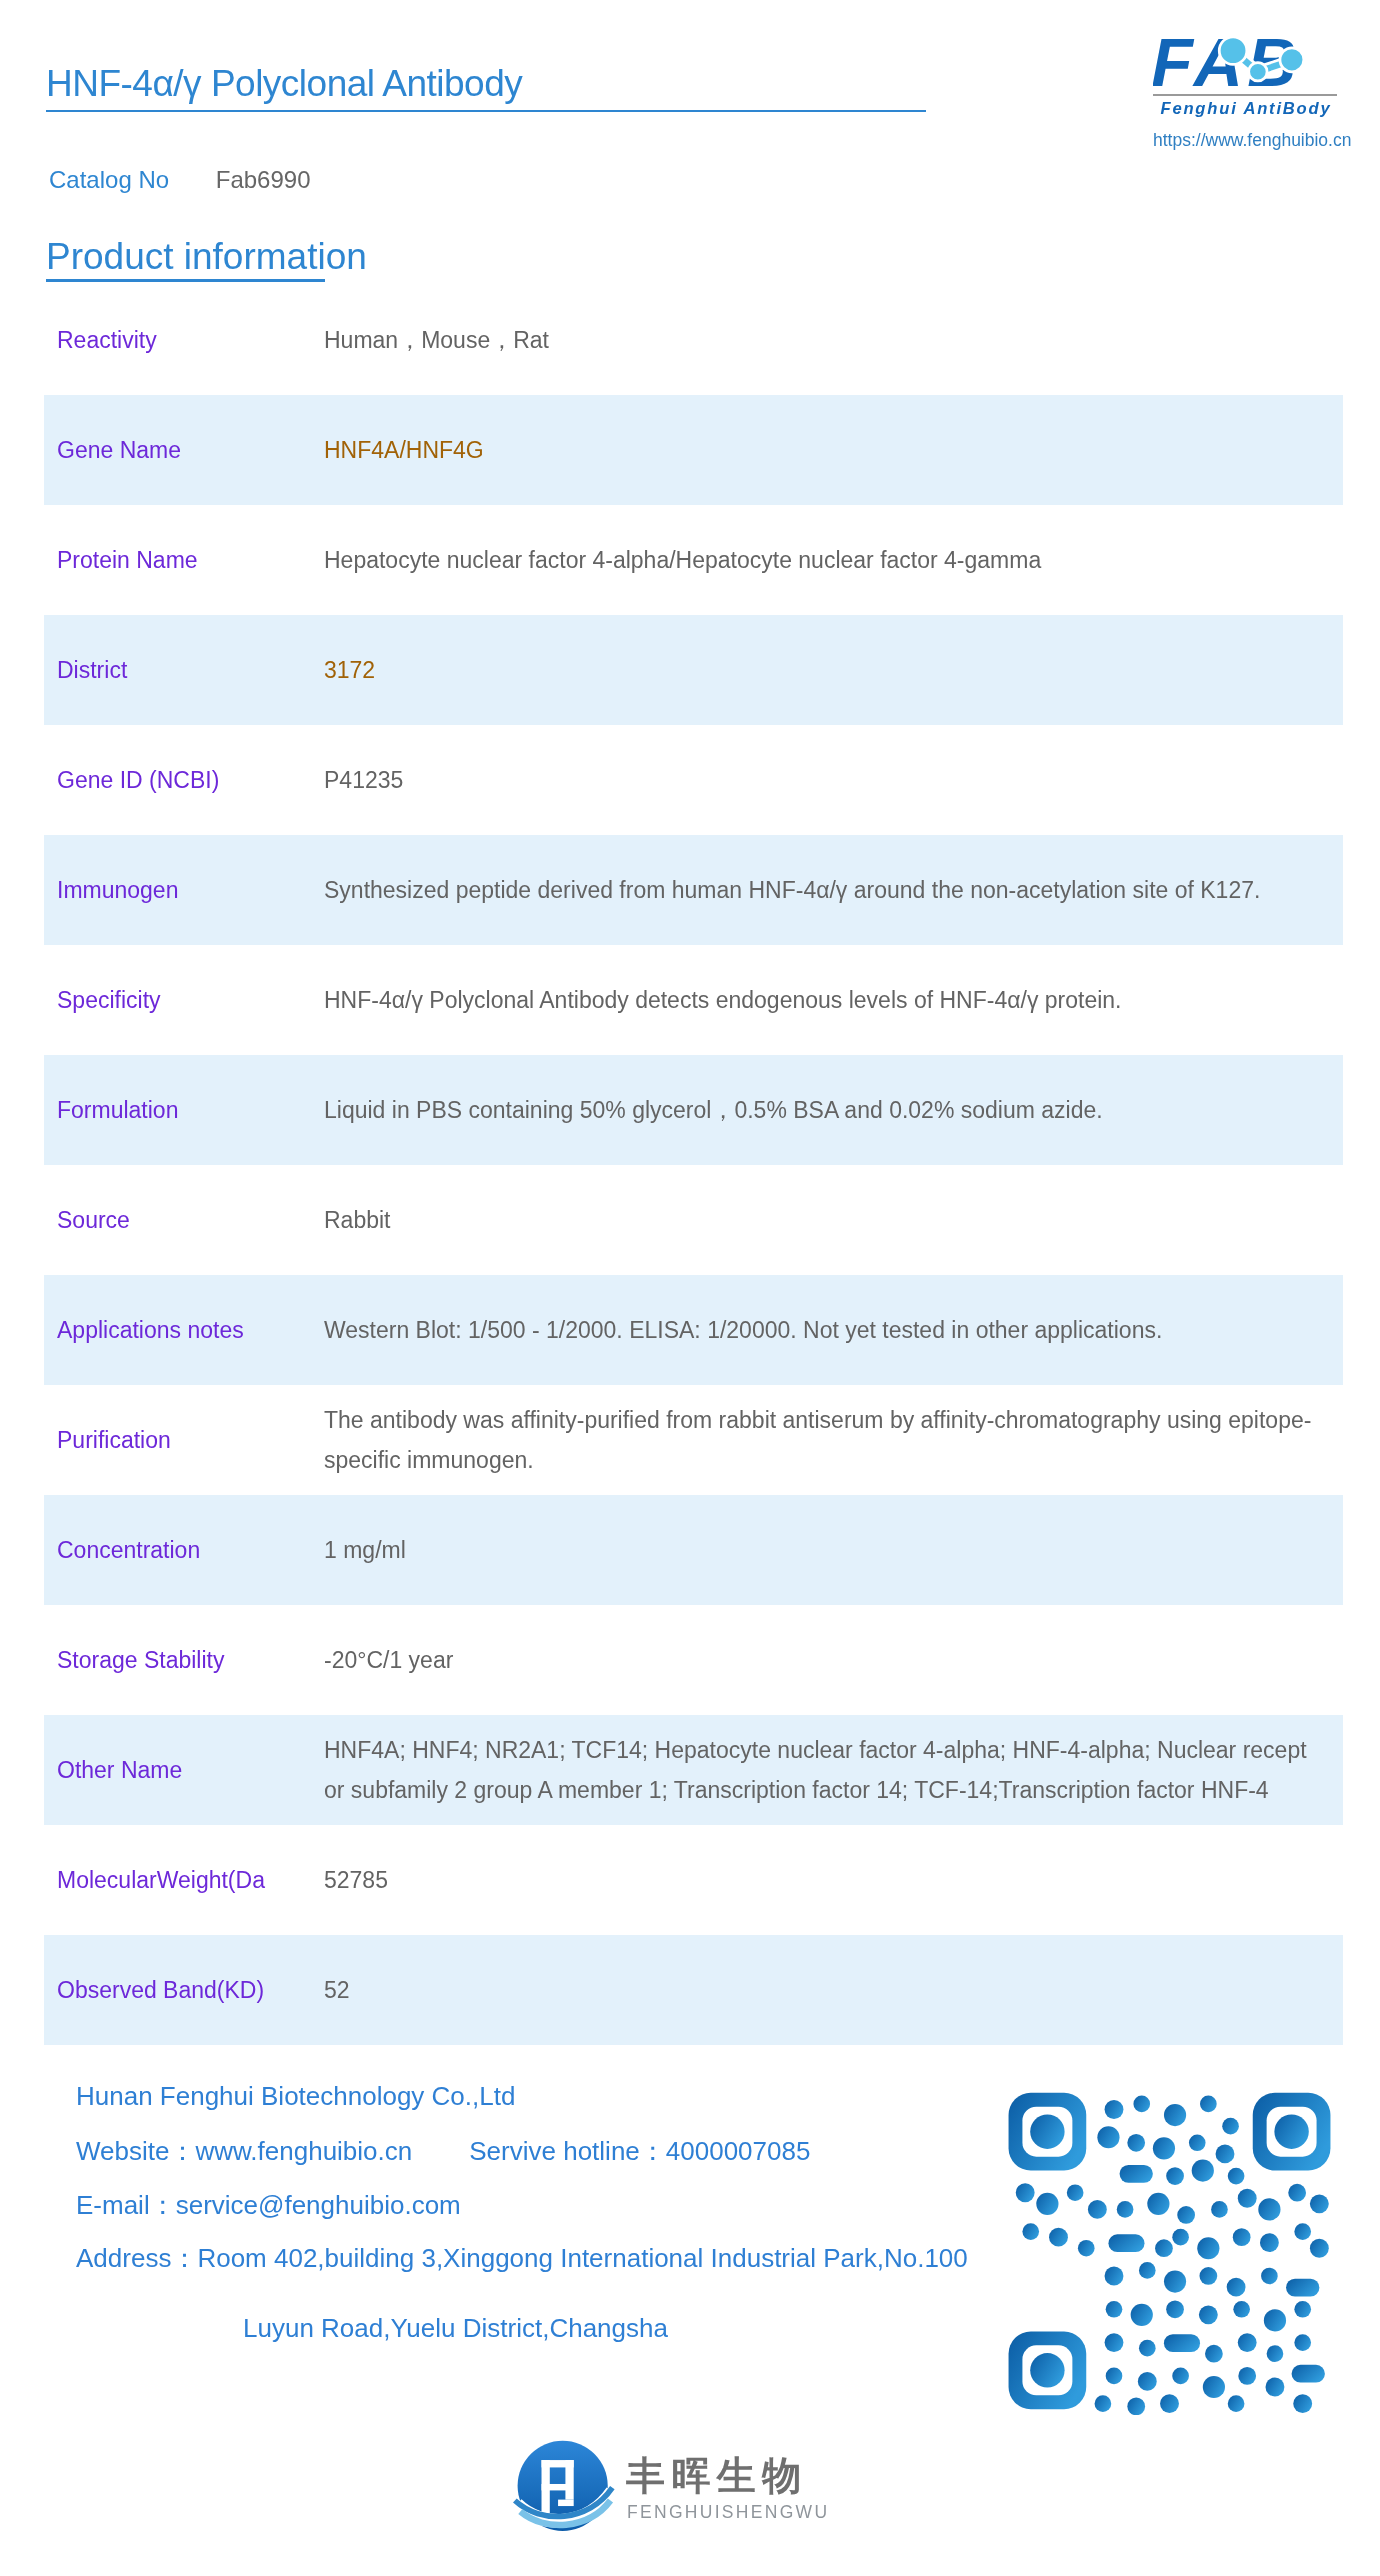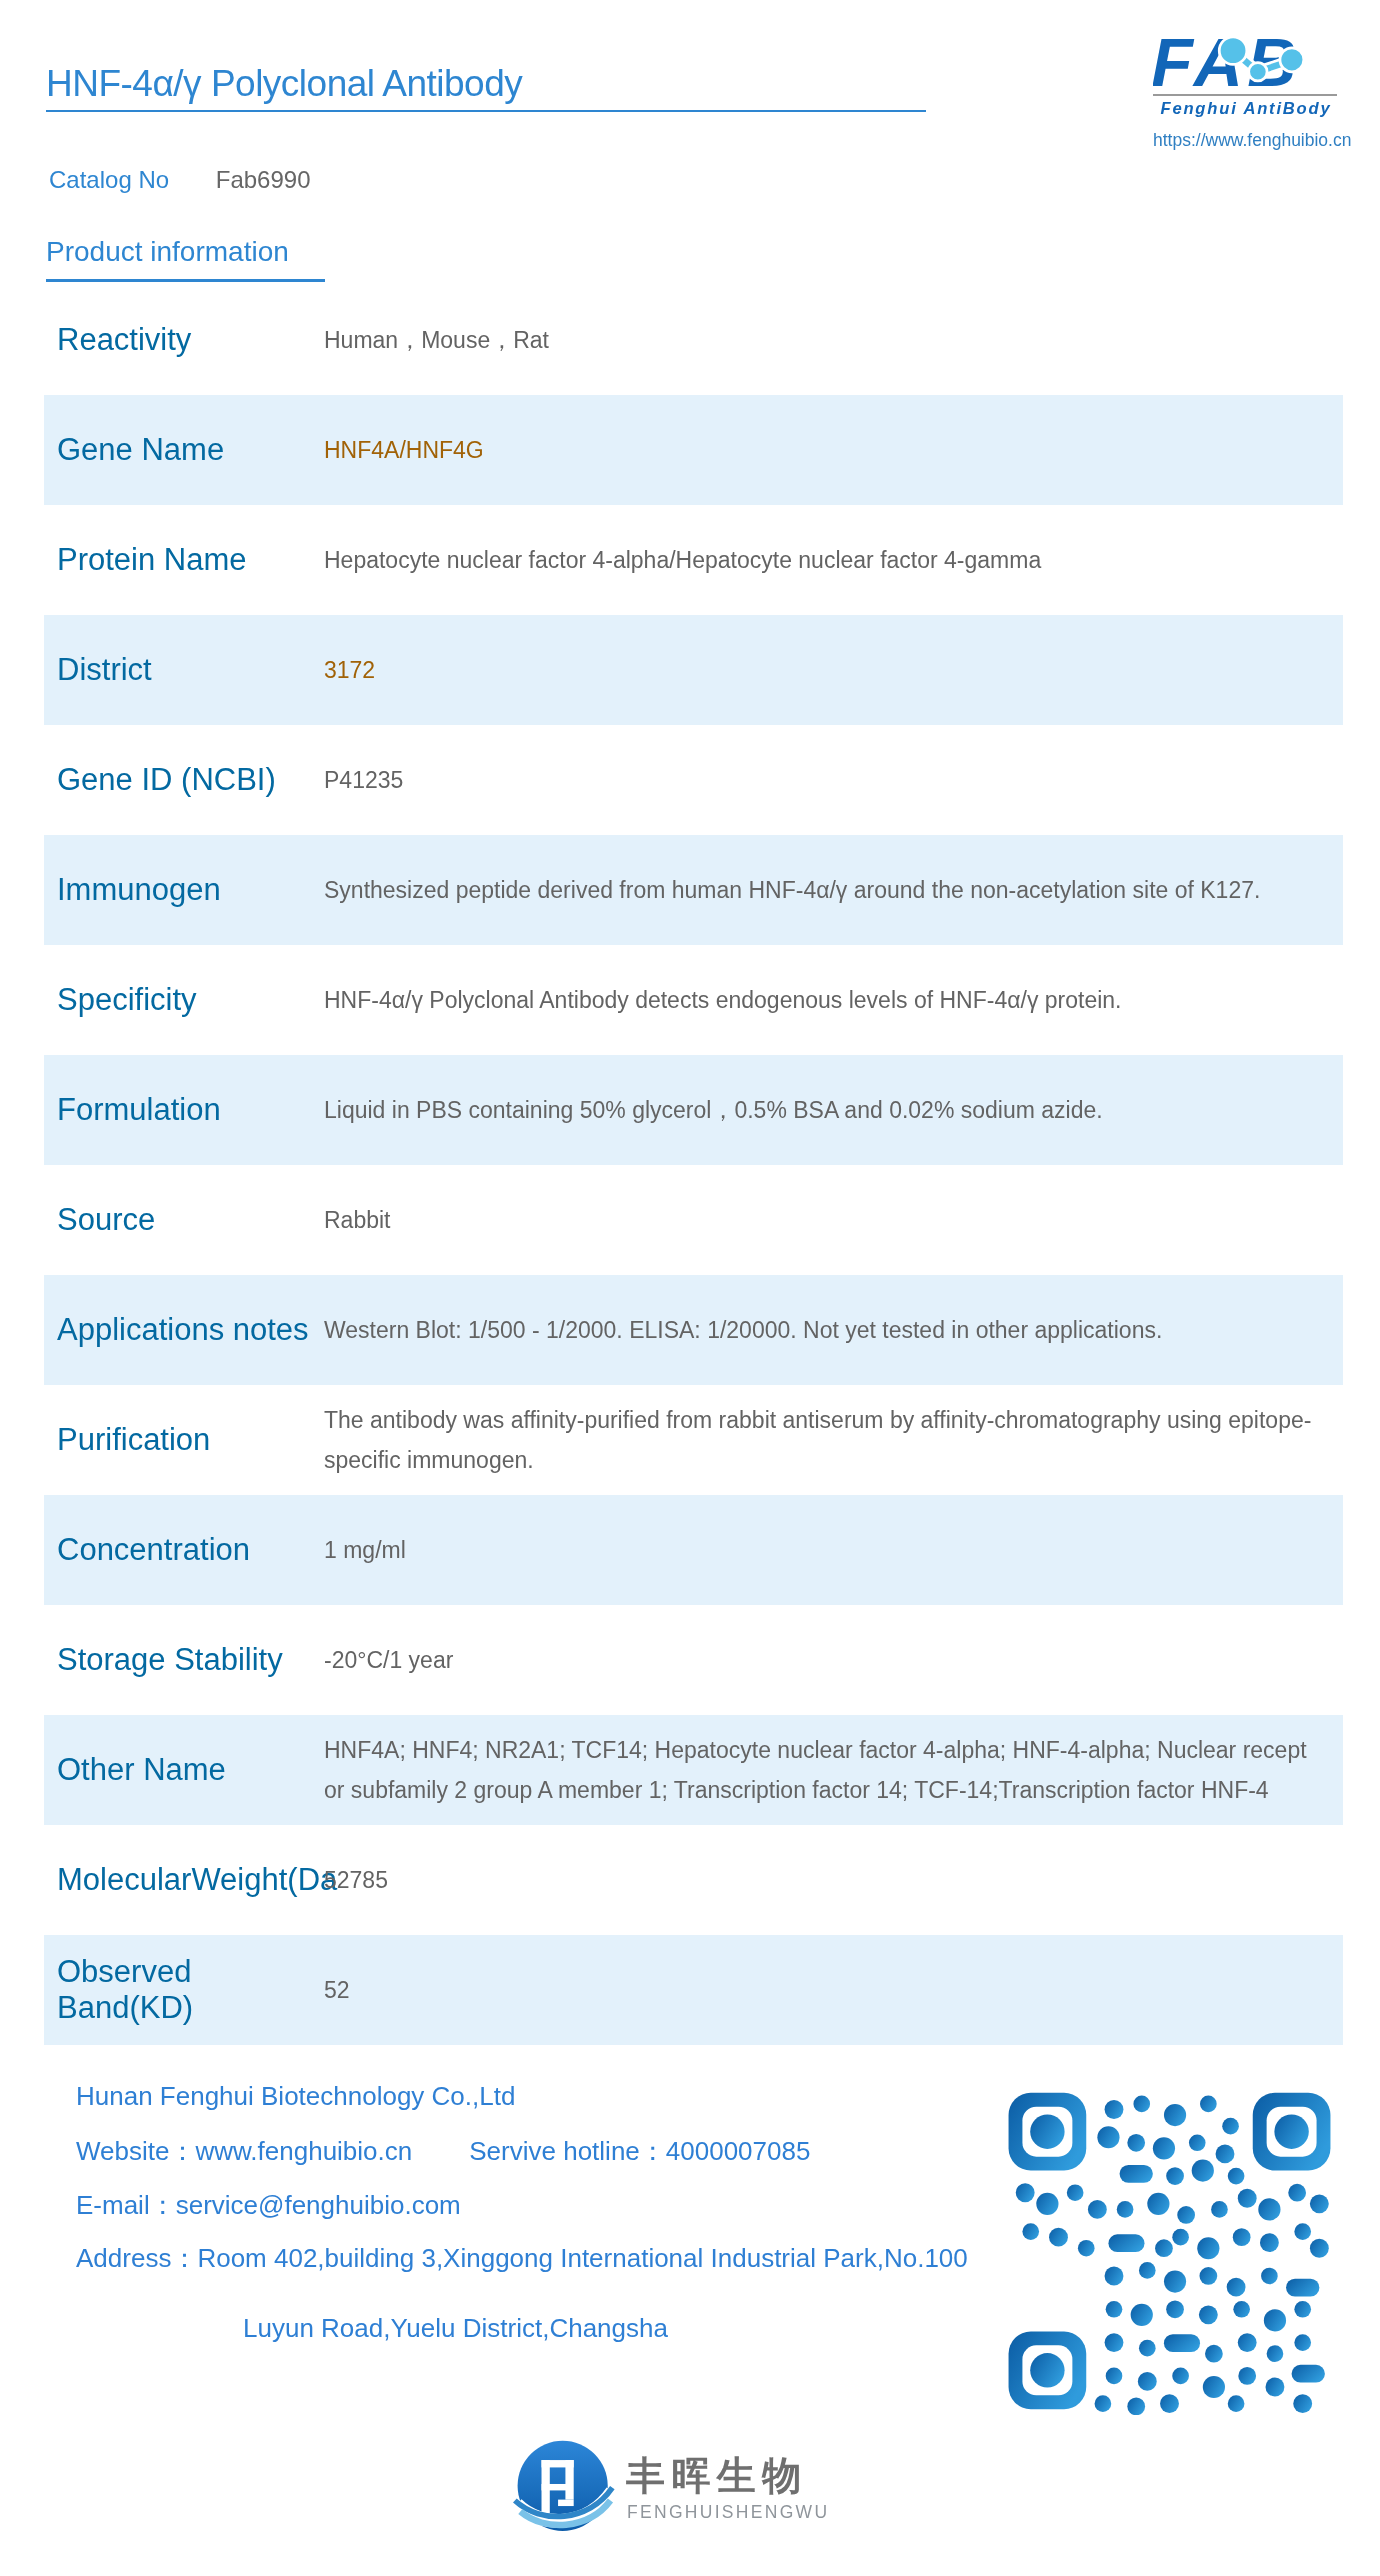--- a/index.html
+++ b/index.html
@@ -27,33 +27,33 @@
   .brand-url{
     display:block;margin-top:11px;font-size:17.5px;color:#2F7FC2;
     text-decoration:none;white-space:nowrap;text-align:right;
   }
 
   .catalog{left:49px;top:166px;font-size:24px;}
   .catalog .lab{color:#2E86D1;margin-top:36px;}
   .catalog .val{color:#666666;margin-left:40px;}
 
   .section-title{
-    left:46px;top:236px;font-size:28px;color:#2E86D1;font-weight:400;margin:0;
+    left:46px;top:236px;font-size:37px;color:#2E86D1;font-weight:400;margin:0;
   }
   .section-rule{left:46px;top:279px;width:279px;height:2.8px;background:#2E86D1;}
 
   
   .table{left:44px;top:285px;width:1299px;}
   .row{
     display:flex;align-items:center;min-height:110px;background:#ffffff;
   }
   .row.stripe{background:#E3F1FB;}
   .cell-label{
     width:267px;padding-left:13px;flex:0 0 auto;
-    font-size:31px;color:#0369a1;
+    font-size:23px;color:#6d28d9;
   }
   .cell-value{
     flex:1 1 auto;padding-right:28px;font-size:23px;color:#636363;line-height:40px;
   }
   .cell-value.link{color:#a16207;}
   .cell-value.break-all{word-break:break-all;}
 
   
   .f-line{position:absolute;left:76px;font-size:26px;color:#2E7FD4;white-space:nowrap;}
   .f1{top:2081px;}

